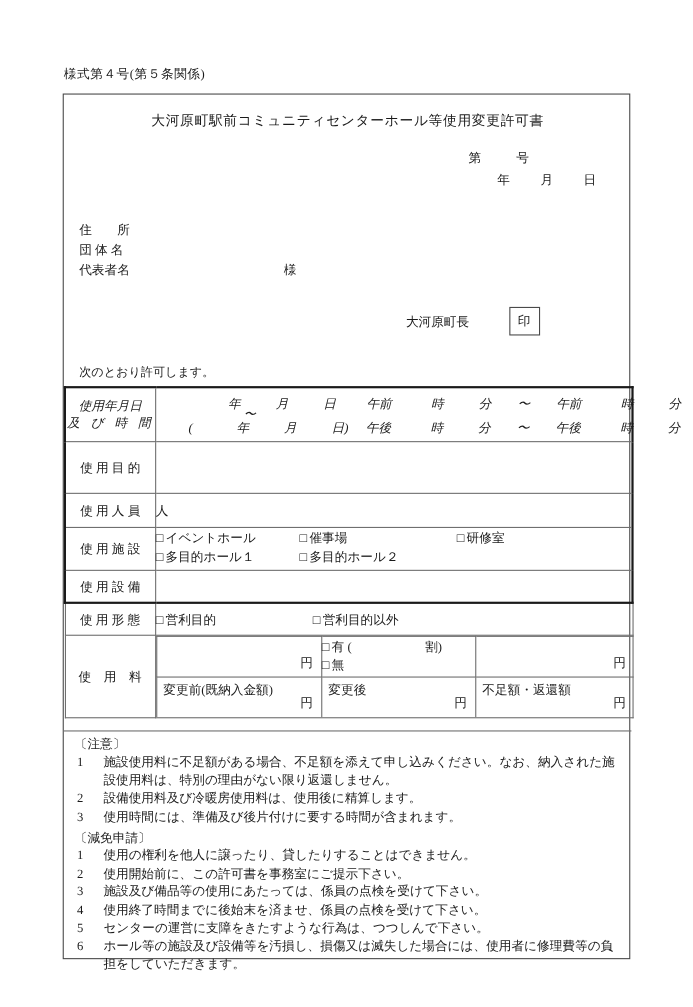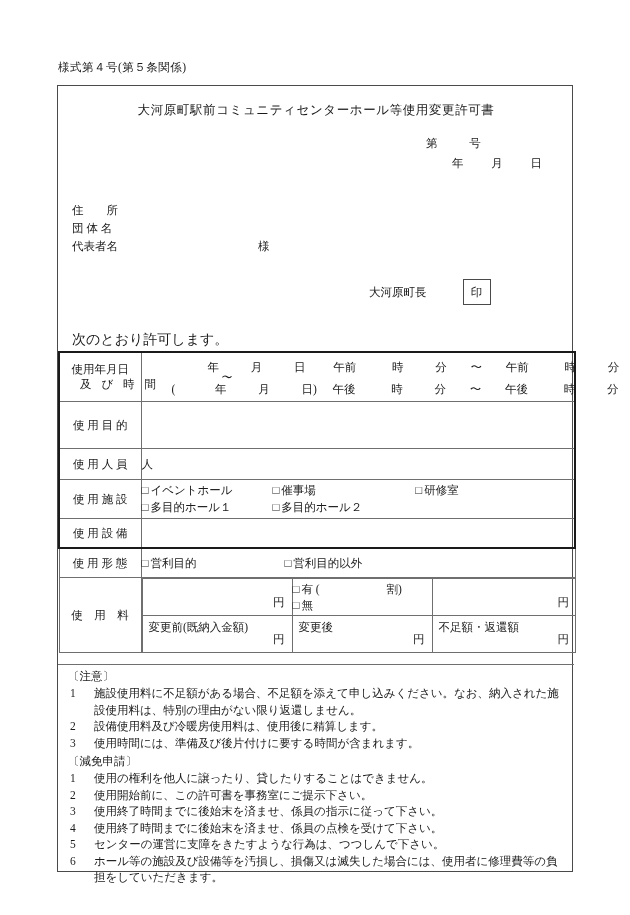--- a/index.html
+++ b/index.html
@@ -98,21 +98,21 @@
     box-sizing: border-box;
     text-align: center;
     line-height: 24px;
     font-size: 11.5px;
     margin-left: 36px;
   }
   .permit-line {
     position: absolute;
     left: 14px;
     top: 245px;
-    font-size: 14px;
+    font-size: 11px;
     white-space: nowrap;
   }
   
   table.main {
     position: absolute;
     left: 0px;
     top: 265px;
     width: 516px;
     border-collapse: collapse;
     font-size: 11.5px;
@@ -122,23 +122,23 @@
     border: 1px solid #6f6f6f;
     padding: 0;
     vertical-align: middle;
   }
   .lbl {
     width: 82px;
     text-align: center;
     font-size: 11.5px;
     white-space: nowrap;
   }
-  .lbl-wide { letter-spacing: 3.5px; padding-left: 20px; }
-  
-  .thick-top { border-top: 2px solid #1a1a1a !important; }
+  .lbl-wide { letter-spacing: 3.5px; padding-left: 0; text-align: right; }
+  
+  .thick-top { border-top: 2px solid #1a1a1a !important; font-style: italic; }
   .thick-bottom { border-bottom: 2px solid #1a1a1a !important; }
   .thick-left { border-left: 2px solid #1a1a1a !important; }
   .thick-right { border-right: 2px solid #1a1a1a !important; }
   .thickdiv-left { border-left: 1.6px solid #1a1a1a !important; }
 
   .cell-pad { padding: 4px 8px; }
   .h-date { height: 48px; }
   .h-purpose { height: 46px; }
   .h-people { height: 30px; }
   .h-fac { height: 38px; }
@@ -449,21 +449,21 @@
       <div class="note-item">
         <span class="note-num">1</span>
         <span>使用の権利を他人に譲ったり、貸したりすることはできません。</span>
       </div>
       <div class="note-item">
         <span class="note-num">2</span>
         <span>使用開始前に、この許可書を事務室にご提示下さい。</span>
       </div>
       <div class="note-item">
         <span class="note-num">3</span>
-        <span>使用終了時間までに後始末を済ませ、係員の指示に従って下さい。</span>
+        <span>施設及び備品等の使用にあたっては、係員の点検を受けて下さい。</span>
       </div>
       <div class="note-item">
         <span class="note-num">4</span>
         <span>使用終了時間までに後始末を済ませ、係員の点検を受けて下さい。</span>
       </div>
       <div class="note-item">
         <span class="note-num">5</span>
         <span>センターの運営に支障をきたすような行為は、つつしんで下さい。</span>
       </div>
       <div class="note-item">

